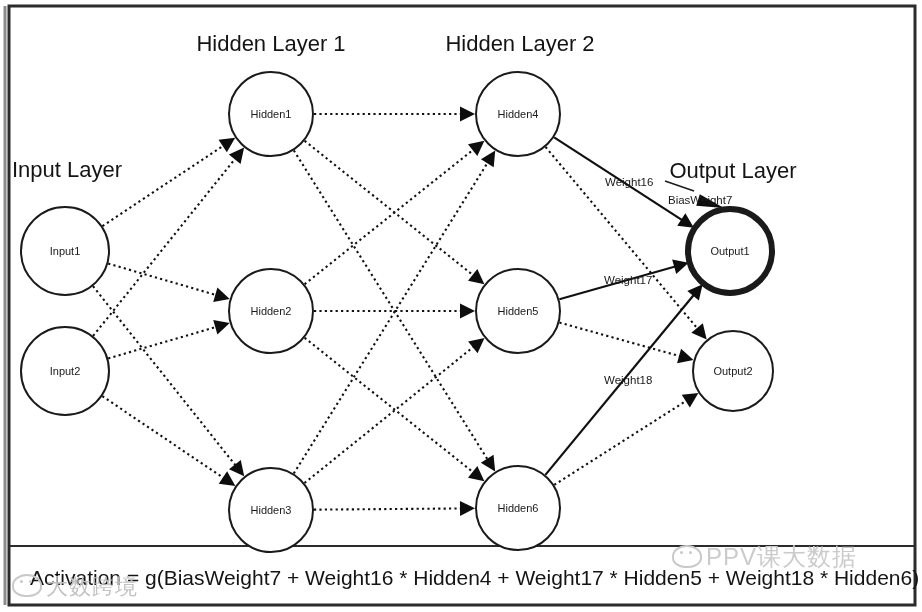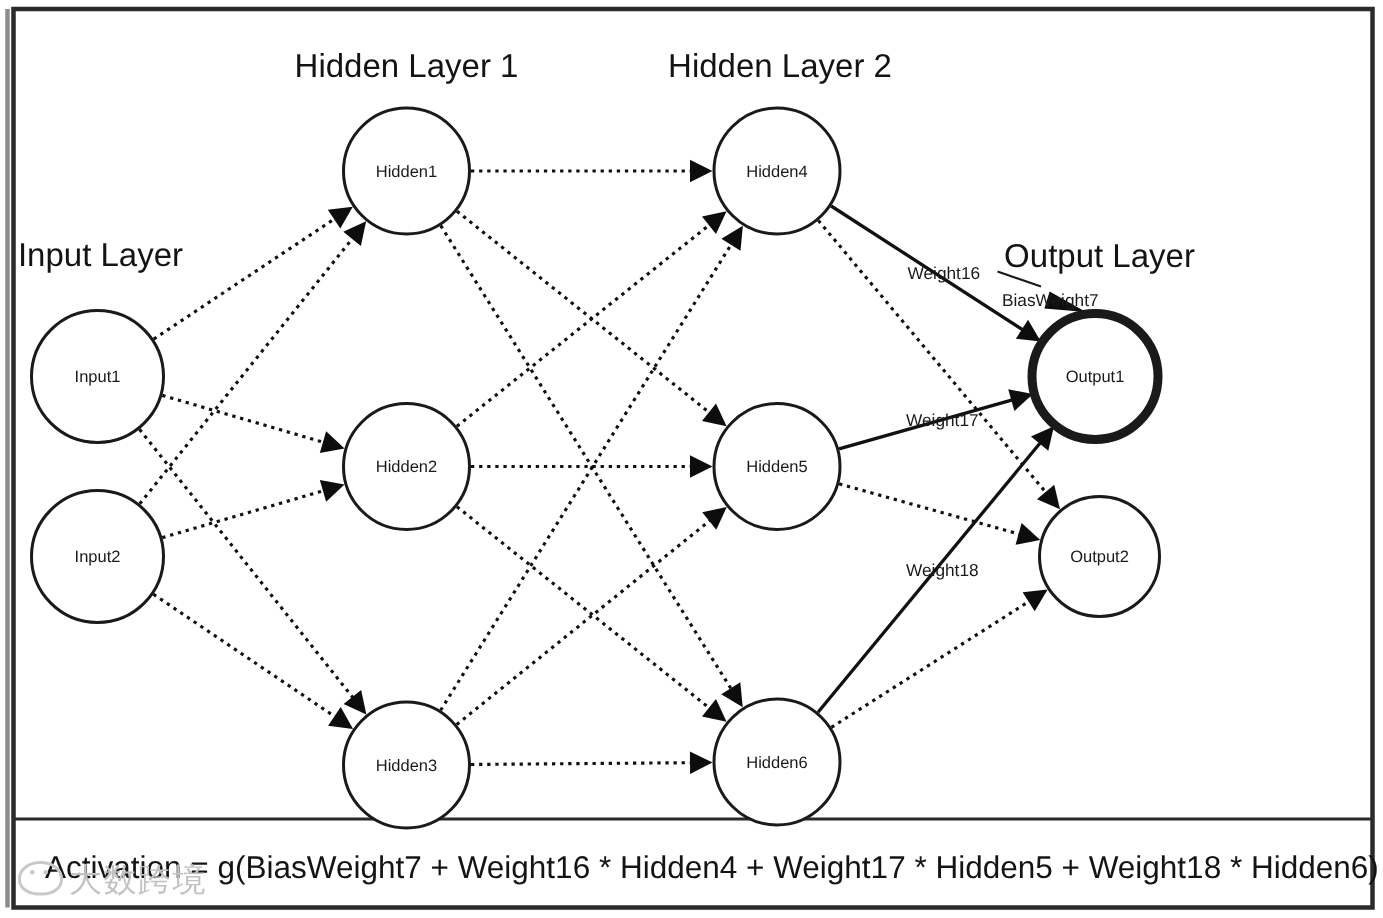--- a/index.html
+++ b/index.html
@@ -251,14 +251,17 @@
       </g>
     <g id="formula-layer">
         <text x="30" y="585" class="formula-text">Activation = g(BiasWeight7 + Weight16 * Hidden4 + Weight17 * Hidden5 + Weight18 * Hidden6)</text>
       </g>
   </svg>
 
   <div class="wm" id="wm-bottom-left">
     <span class="wm-face"></span><span>大数跨境</span>
   </div>
 
+  <div class="wm" id="wm-bottom-right">
+    <span class="wm-face"></span><span>PPV课大数据</span>
+  </div>
 
 </div>
 
 </body></html>

